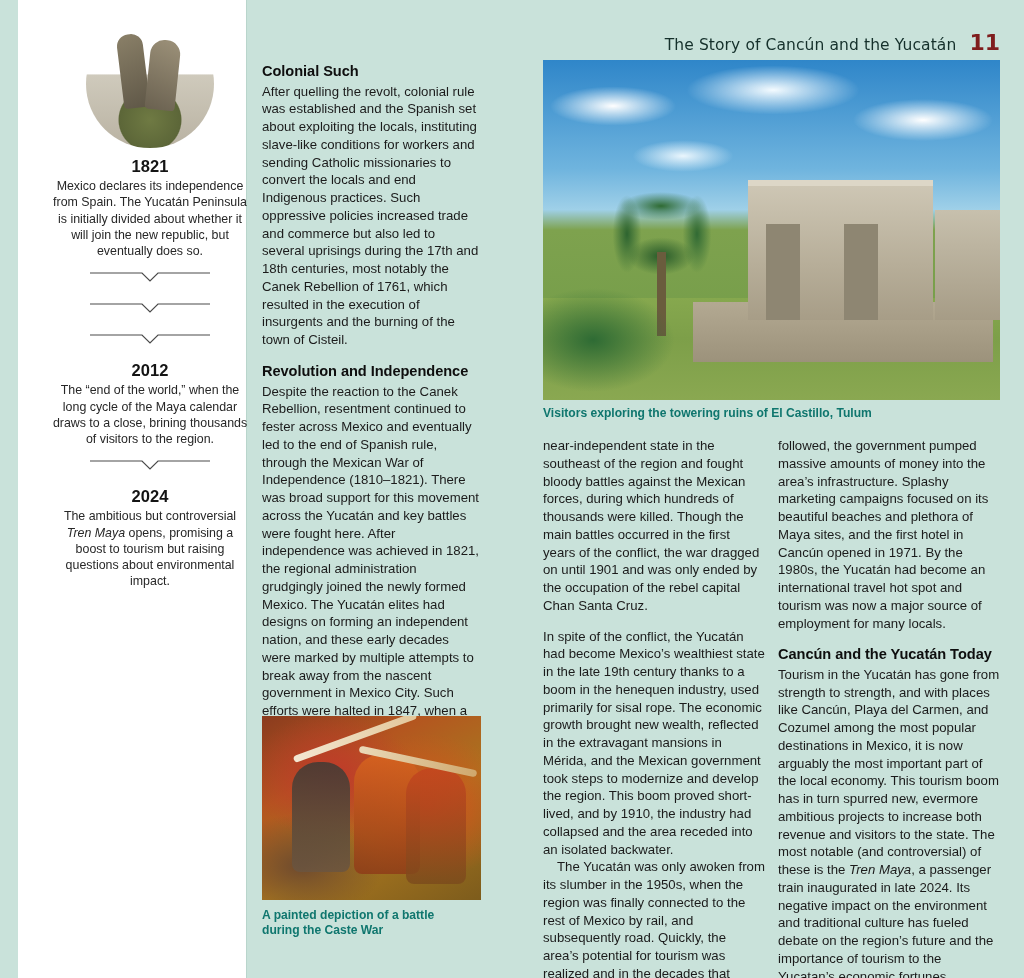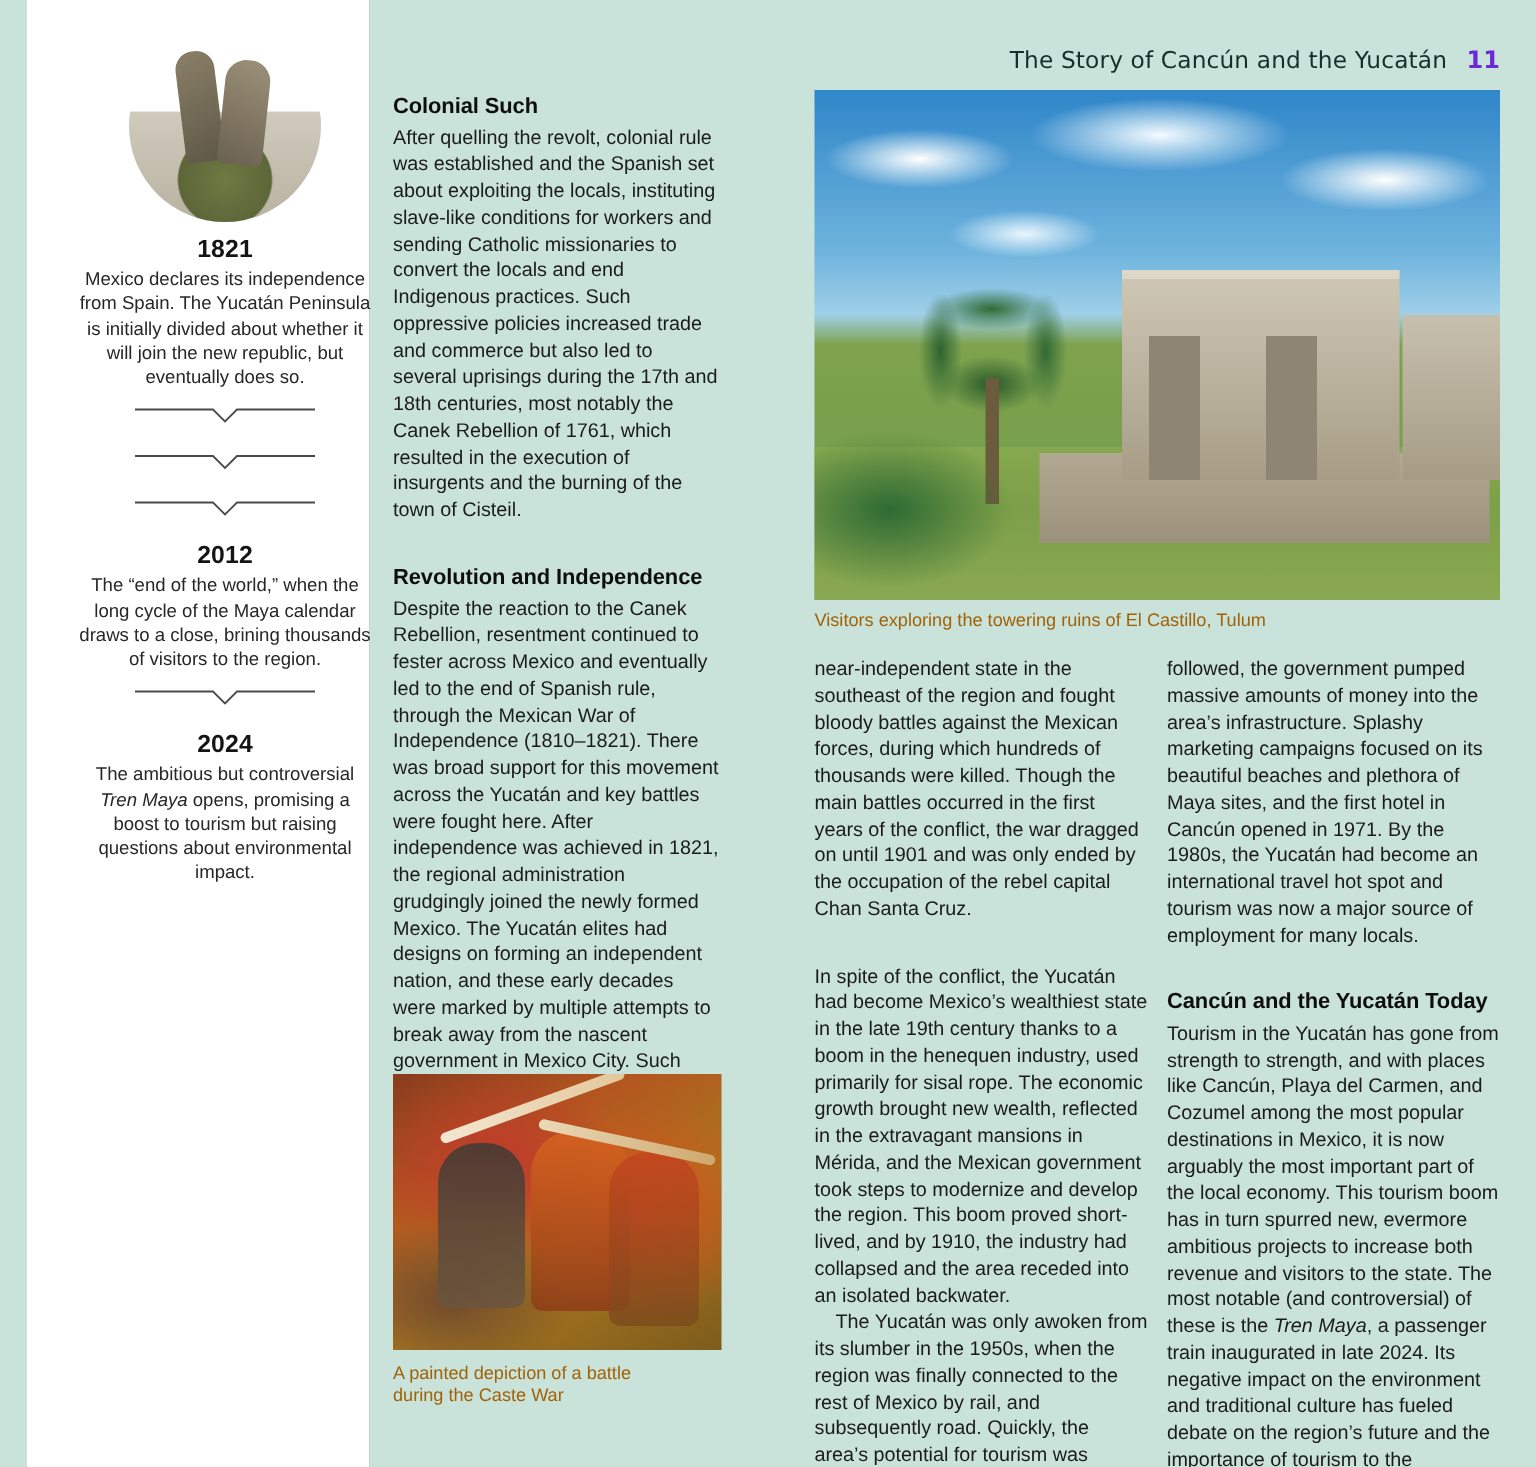--- a/index.html
+++ b/index.html
@@ -93,31 +93,31 @@
   .header{
     position:absolute;right:24px;top:30px;
     display:flex;align-items:baseline;gap:13px;
   }
   .header-title{
     font-family:"DejaVu Sans", sans-serif;
     font-size:15.5px;color:#15302b;letter-spacing:.1px;
   }
   .header-page{
     font-family:"DejaVu Sans", sans-serif;
-    font-size:16px;font-weight:bold;color:#6d28d9;
+    font-size:22px;font-weight:bold;color:#7f1d1d;
   }
 
   
   .col{position:absolute;font-size:13.2px;line-height:1.345;color:#1b1b1b;text-align:left;}
   .col p{margin:0;}
   .col p + p{text-indent:14px;}
   .col h3{
     font-size:14.6px;font-weight:bold;margin:0 0 1px 0;color:#0e0e0e;letter-spacing:-.05px;
   }
-  .col .blk + .blk{margin-top:27px;}
+  .col .blk + .blk{margin-top:13px;}
   .col i{font-style:italic;}
 
   #col1{left:262px;top:62px;width:218px;}
   #col2{left:543px;top:437px;width:222px;}
   #col3{left:778px;top:437px;width:222px;}
 
   
   .photo-tulum{
     position:absolute;left:543px;top:60px;width:457px;height:340px;
     overflow:hidden;
@@ -201,21 +201,21 @@
     background:linear-gradient(#d8641f,#8e3c18);
     border-radius:28px 28px 8px 8px;opacity:.85;
   }
   .photo-battle .fig3{
     position:absolute;left:144px;top:52px;width:60px;height:116px;
     background:linear-gradient(#c4431f,#7a4a1c);
     border-radius:26px 26px 8px 8px;opacity:.8;
   }
 
   .caption{
-    position:absolute;font-size:12.1px;font-weight:normal;line-height:1.26;color:#a16207;
+    position:absolute;font-size:12.1px;font-weight:bold;line-height:1.26;color:#0f766e;
   }
   #cap-tulum{left:543px;top:406px;width:460px;}
   #cap-battle{left:262px;top:908px;width:230px;}
 </style>
 </head>
 <body>
 
 <div class="page">
 
   <div class="header">

